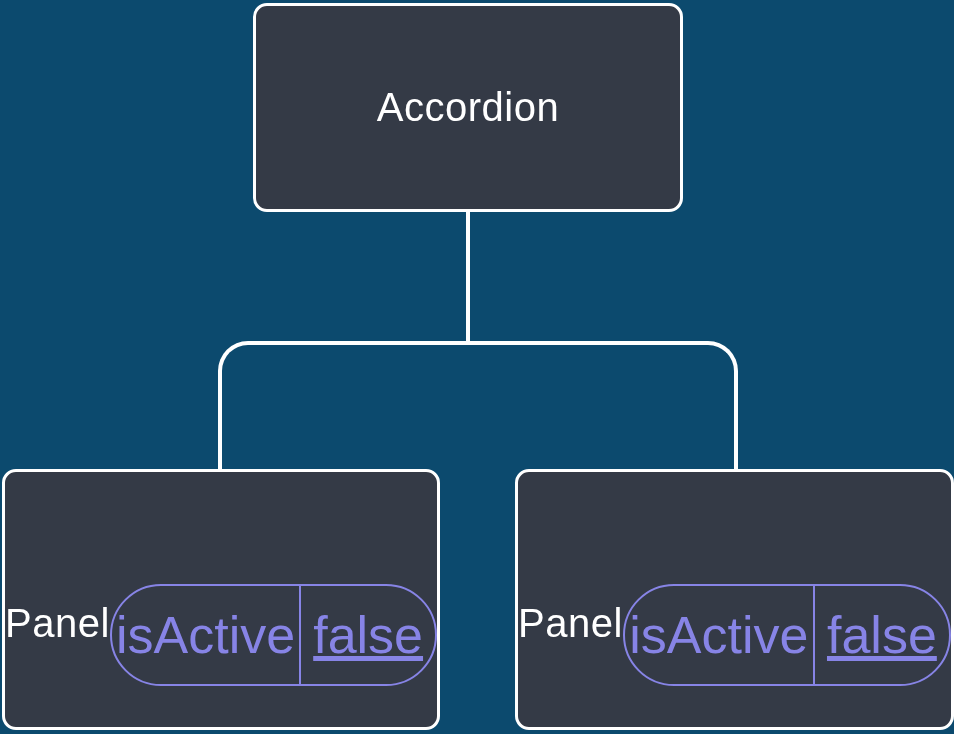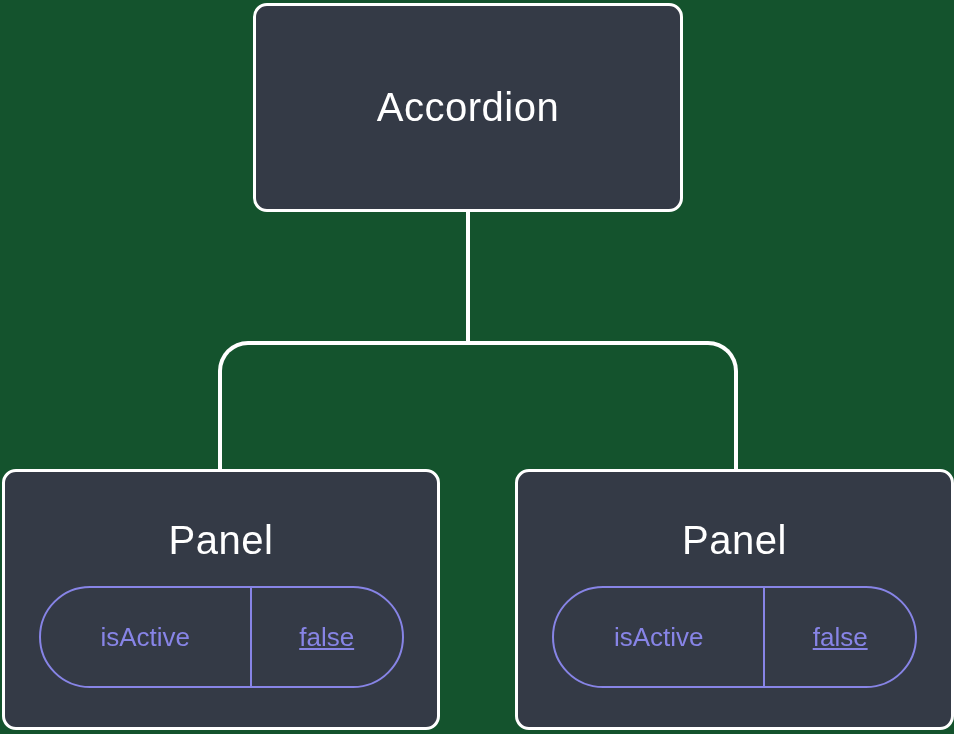--- a/index.html
+++ b/index.html
@@ -4,21 +4,21 @@
 <style>
   html, body {
     margin: 0;
     padding: 0;
     background: #4d676e;
   }
   .canvas {
     position: relative;
     width: 954px;
     height: 734px;
-    background: #14532d;
+    background: #0c4a6e;
     overflow: hidden;
     font-family: "Liberation Sans", sans-serif;
   }
   .node {
     position: absolute;
     background: #343a46;
     border: 3.5px solid #ffffff;
     border-radius: 14px;
     box-sizing: border-box;
   }
@@ -56,21 +56,21 @@
     border-left: 4px solid #ffffff;
     border-right: 4px solid #ffffff;
     border-radius: 30px 30px 0 0;
     background: transparent;
   }
   .panel {
     top: 469px;
     width: 438px;
     height: 261px;
     display: flex;
-    flex-direction: column;
+    flex-direction: row;
     align-items: center;
     padding-top: 46px;
   }
   .panel-left  { left: 2px; }
   .panel-right { left: 515px; width: 439px; }
   .panel .node-label {
     line-height: 44px;
   }
   .pill {
     margin-top: 24px;
@@ -81,21 +81,21 @@
     border-radius: 51px;
     display: flex;
     align-items: stretch;
     overflow: hidden;
   }
   .pill-cell {
     display: flex;
     align-items: center;
     justify-content: center;
     color: #8784e6;
-    font-size: 26px;
+    font-size: 52px;
     font-weight: 400;
   }
   .pill-key {
     flex: 0 0 58%;
     border-right: 2.5px solid #8784e6;
   }
   .pill-value {
     flex: 1 1 auto;
     text-decoration: underline;
   }

